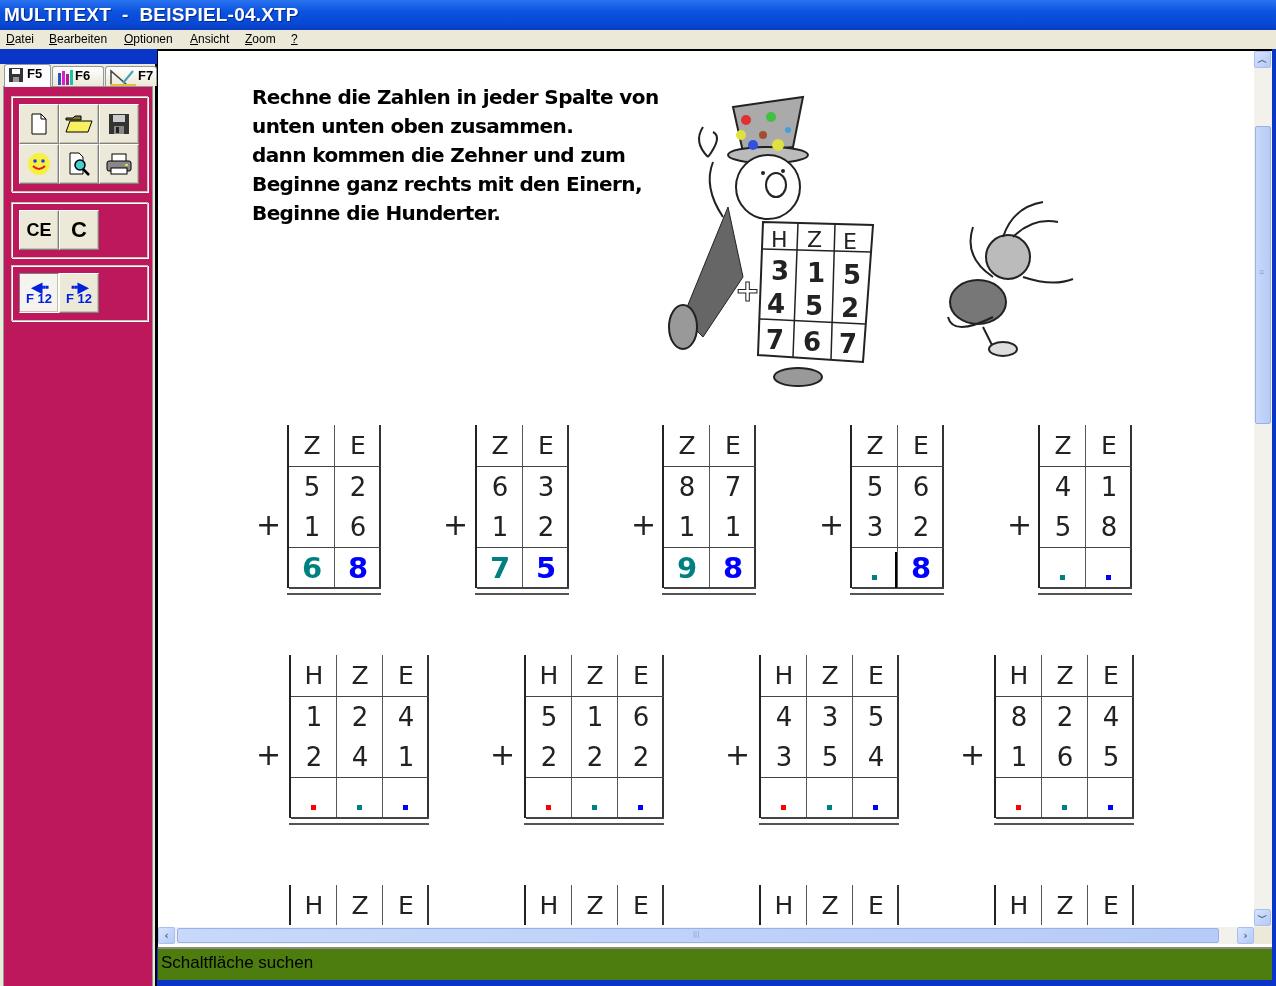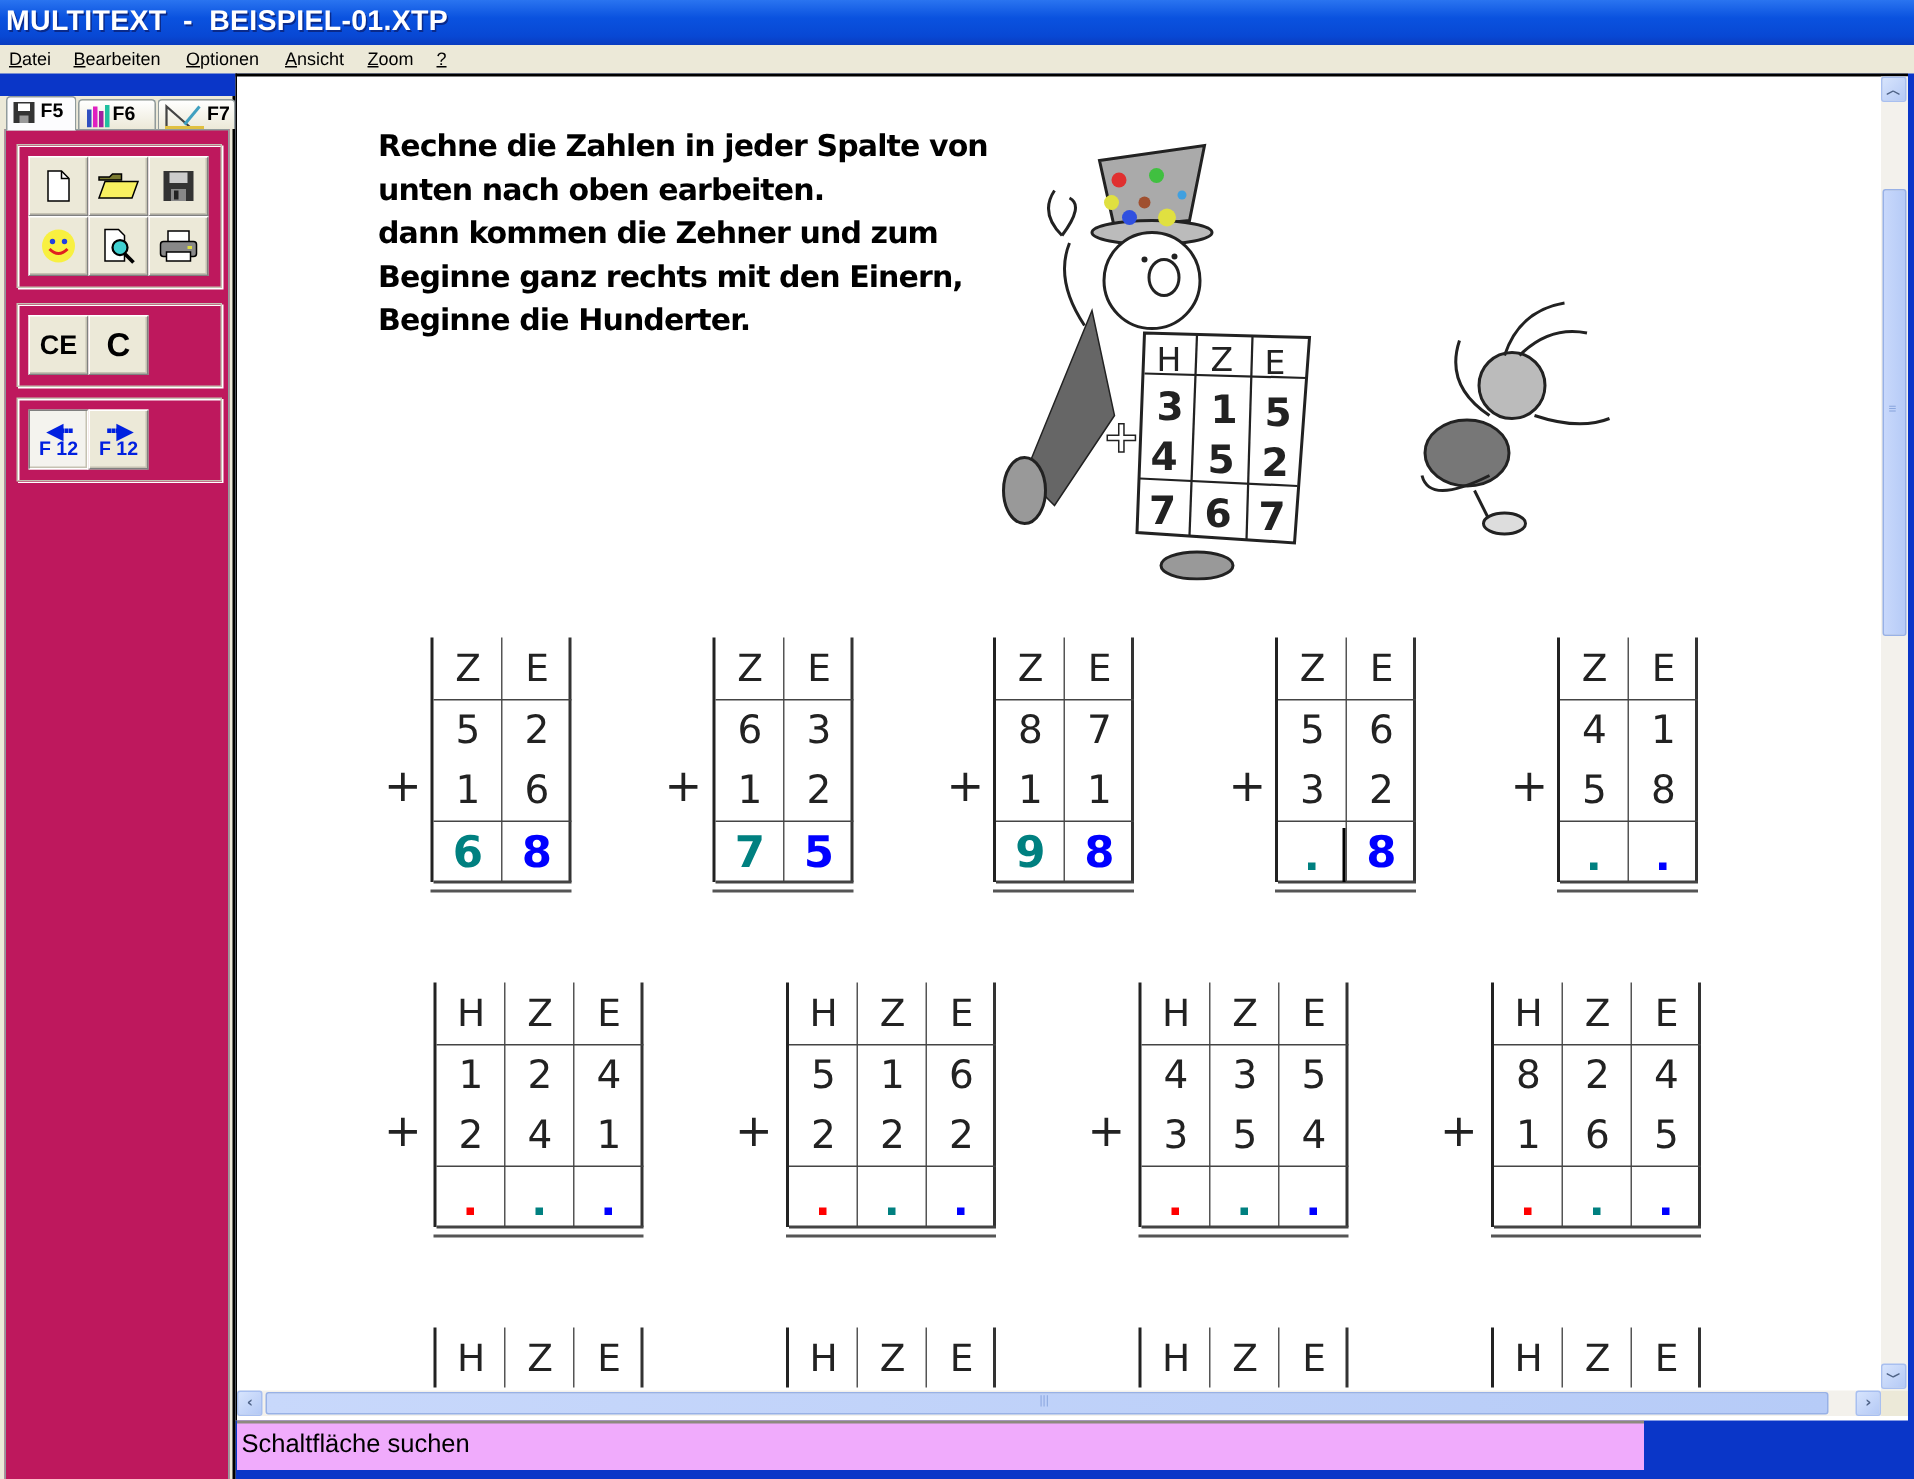--- a/index.html
+++ b/index.html
@@ -37,21 +37,21 @@
   #docarea { position: absolute; left: 157px; top: 49px; width: 1115px; height: 898px; background: #fff; border-top: 2px solid #000; border-left: 1px solid #000; overflow: hidden; }
   #vscroll { position: absolute; left: 1254px; top: 51px; width: 18px; height: 876px; background: #f3f1ec; }
   #hscroll { position: absolute; left: 158px; top: 927px; width: 1096px; height: 17px; background: #f3f1ec; }
   .sbtn { position: absolute; width: 17px; height: 17px; background: linear-gradient(135deg, #d7e4fd, #b4c9f5);
     border: 1px solid #a8bff0; border-radius: 2px; color: #4d6185; font: bold 10px "DejaVu Sans", sans-serif; display: flex; align-items: center; justify-content: center; }
   .thumb { position: absolute; background: linear-gradient(90deg, #c8d8fb, #b6cbf7); border: 1px solid #98b1e6; border-radius: 2px; }
   .grip { position: absolute; color: #8aa6de; font-size: 9px; }
   #corner { position: absolute; left: 1254px; top: 927px; width: 18px; height: 17px; background: #ece9d8; }
 
   
-  #statusbar { position: absolute; left: 158px; top: 947px; width: 938px; height: 33px; background: #f0abfc;
+  #statusbar { position: absolute; left: 158px; top: 947px; width: 1114px; height: 33px; background: #4d7c0f;
     border-top: 2px solid #8d8a80; font-size: 17px; line-height: 28px; padding-left: 3px; color: #000; }
 
   
   #instruction { position: absolute; left: 94px; top: 32px; width: 440px; font: bold 20px "DejaVu Sans", sans-serif; line-height: 29px; color: #000000; letter-spacing: -0.6px; }
   #illustration { position: absolute; left: 505px; top: 36px; }
 
   .problem { position: absolute; }
   .plus { position: absolute; font: 30px "DejaVu Sans", sans-serif; color: #222; }
   .grid { position: absolute; border-left: 2px solid #222; border-right: 2px solid #333; }
   .grid .cell { position: absolute; display: flex; align-items: center; justify-content: center;
@@ -60,21 +60,21 @@
   .grid .vline { position: absolute; top: 0; width: 1px; background: #555; }
   .grid .hline { position: absolute; left: 0; height: 1px; background: #444; }
   .grid .sum { font: bold 29px "DejaVu Sans", sans-serif; }
   .grid .dot { position: absolute; width: 5px; height: 5px; }
   .underline { position: absolute; height: 2px; background: #555; }
 </style>
 </head>
 <body>
 
 <div id="titlebar">
-  <span style="white-space:pre">MULTITEXT  -  BEISPIEL-01.XTP</span>
+  <span style="white-space:pre">MULTITEXT  -  BEISPIEL-04.XTP</span>
 </div>
 
 <div id="menubar">
   <span class="menu-item" style="left:6px"><u>D</u>atei</span>
   <span class="menu-item" style="left:49px"><u>B</u>earbeiten</span>
   <span class="menu-item" style="left:124px"><u>O</u>ptionen</span>
   <span class="menu-item" style="left:190px"><u>A</u>nsicht</span>
   <span class="menu-item" style="left:245px"><u>Z</u>oom</span>
   <span class="menu-item" style="left:291px"><u>?</u></span>
 </div>
@@ -168,21 +168,21 @@
         <span style="font-size:14px;letter-spacing:-2px">┅▶</span>
         <span>F 12</span>
       </div>
     </div>
   </div>
 </div>
 
 <div id="docarea">
   <div id="instruction">
     <div>Rechne die Zahlen in jeder Spalte von</div>
-    <div>unten nach oben earbeiten.</div>
+    <div>unten unten oben zusammen.</div>
     <div>dann kommen die Zehner und  zum</div>
     <div>Beginne ganz rechts mit den Einern,</div>
     <div>Beginne die Hunderter.</div>
   </div>
 
   <div id="illustration">
     <svg width="440" height="300" viewBox="0 0 440 300">
 
       <path d="M65 120 L20 230 L40 250 L80 190 Z" fill="#666" stroke="#222"></path>
 

